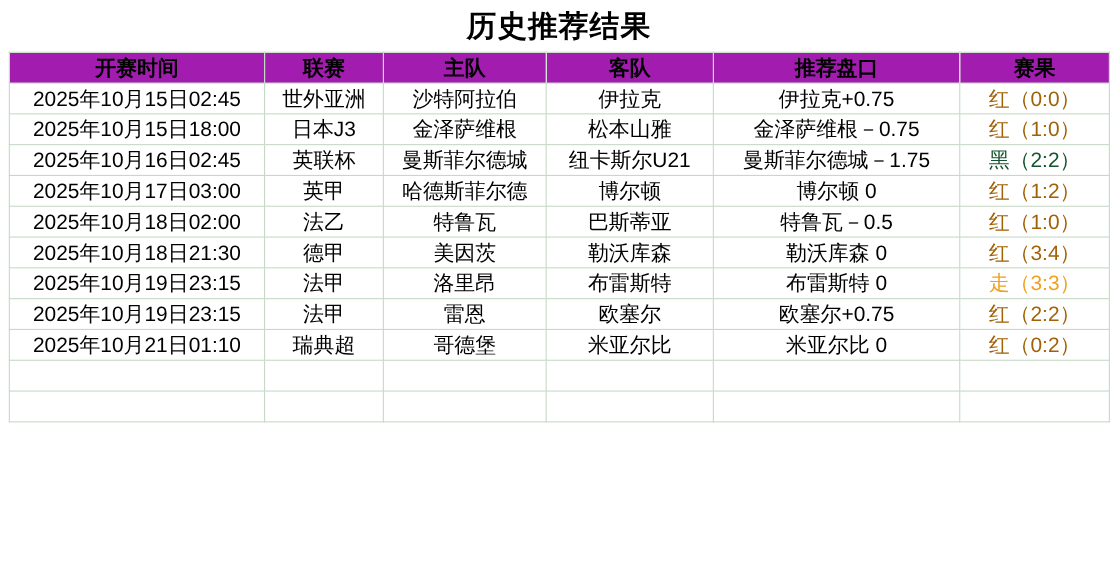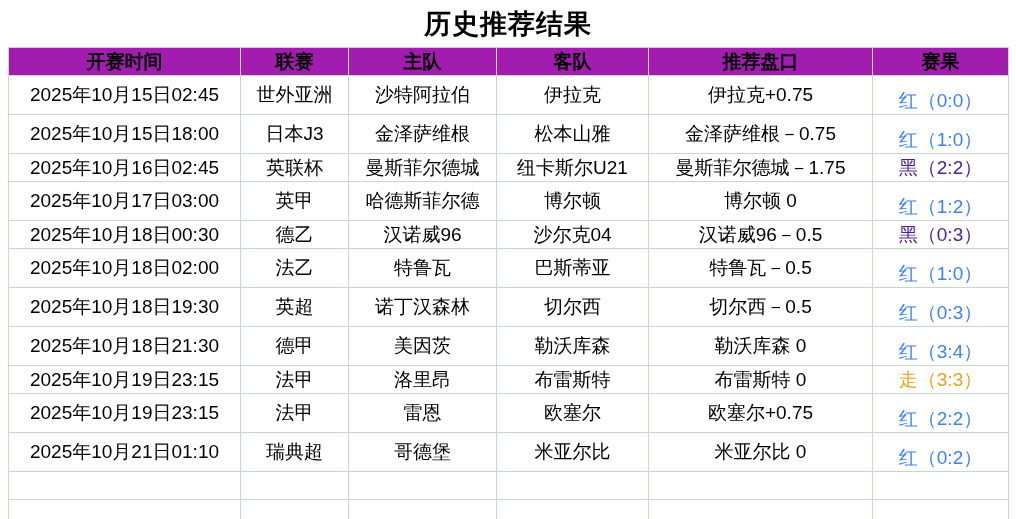--- a/index.html
+++ b/index.html
@@ -65,22 +65,22 @@
   .col-away  { width: 152px; }
   .col-rec   { width: 224px; }
   .col-res   { width: 136px; }
 
   td.cell-time { font-size: 18.5px; }
   td.cell-rec  { font-size: 18.5px; }
 
   .res { display: inline-block; }
   .res .mark { font-weight: normal; }
   .res .score { font-weight: normal; }
-  .res-red   { color: #3b82f6; margin-top: 12px; }
-  .res-black { color: #4c1d95; }
+  .res-red   { color: #a16207; }
+  .res-black { color: #14532d; }
   .res-amber .mark  { color: #f0a01e; }
   .res-amber .score { color: #f0a01e; }
 
   .empty-row td { height: 27px; background: #ffffff; border: 1px solid #e3eee3; }
 </style>
 </head>
 <body>
 
 <div class="page">
   <div class="title">历史推荐结果</div>
@@ -132,44 +132,28 @@
           </tr>
           <tr>
             <td class="cell-time">2025年10月17日03:00</td>
             <td class="cell-league">英甲</td>
             <td class="cell-home">哈德斯菲尔德</td>
             <td class="cell-away">博尔顿</td>
             <td class="cell-rec">博尔顿 0</td>
             <td><span class="res res-red"><span class="mark">红</span><span class="score">（1:2）</span></span></td>
           </tr>
           <tr>
-            <td class="cell-time">2025年10月18日00:30</td>
-            <td class="cell-league">德乙</td>
-            <td class="cell-home">汉诺威96</td>
-            <td class="cell-away">沙尔克04</td>
-            <td class="cell-rec">汉诺威96－0.5</td>
-            <td><span class="res res-black"><span class="mark">黑</span><span class="score">（0:3）</span></span></td>
-          </tr>
-          <tr>
             <td class="cell-time">2025年10月18日02:00</td>
             <td class="cell-league">法乙</td>
             <td class="cell-home">特鲁瓦</td>
             <td class="cell-away">巴斯蒂亚</td>
             <td class="cell-rec">特鲁瓦－0.5</td>
             <td><span class="res res-red"><span class="mark">红</span><span class="score">（1:0）</span></span></td>
           </tr>
           <tr>
-            <td class="cell-time">2025年10月18日19:30</td>
-            <td class="cell-league">英超</td>
-            <td class="cell-home">诺丁汉森林</td>
-            <td class="cell-away">切尔西</td>
-            <td class="cell-rec">切尔西－0.5</td>
-            <td><span class="res res-red"><span class="mark">红</span><span class="score">（0:3）</span></span></td>
-          </tr>
-          <tr>
             <td class="cell-time">2025年10月18日21:30</td>
             <td class="cell-league">德甲</td>
             <td class="cell-home">美因茨</td>
             <td class="cell-away">勒沃库森</td>
             <td class="cell-rec">勒沃库森 0</td>
             <td><span class="res res-red"><span class="mark">红</span><span class="score">（3:4）</span></span></td>
           </tr>
           <tr>
             <td class="cell-time">2025年10月19日23:15</td>
             <td class="cell-league">法甲</td>

